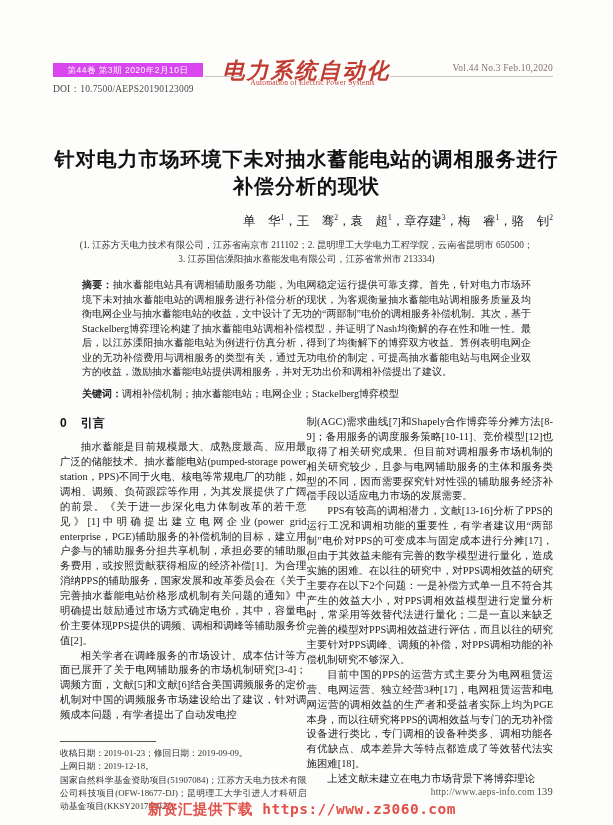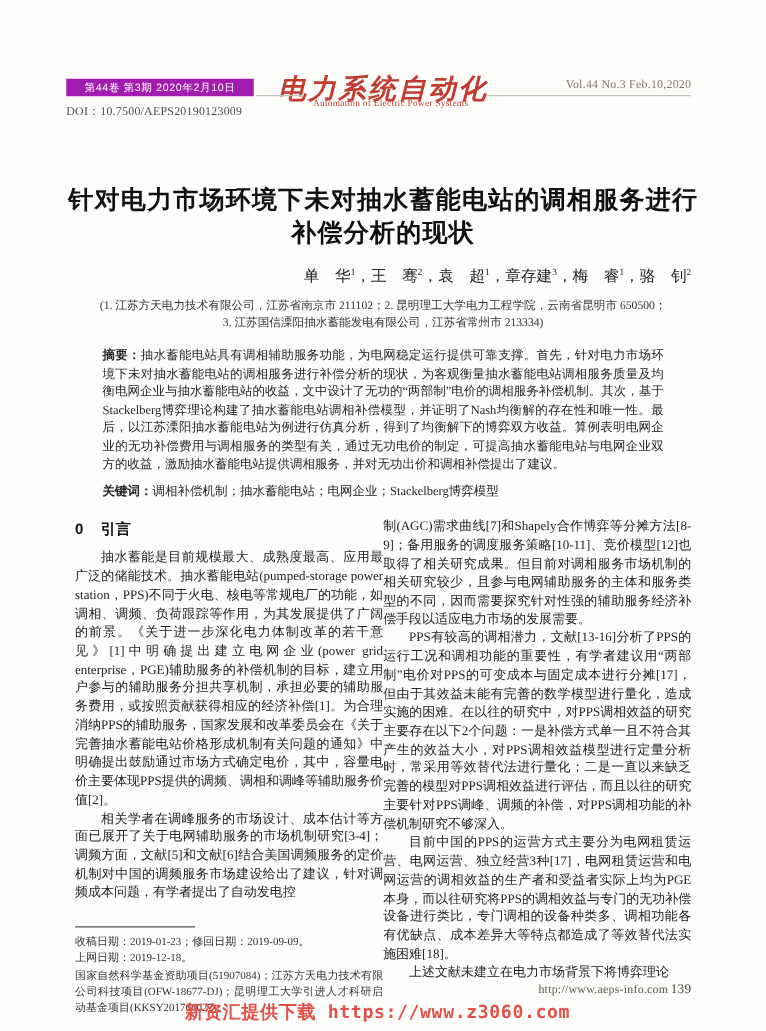--- a/index.html
+++ b/index.html
@@ -9,21 +9,21 @@
     background:#fdfdfc;
     overflow:hidden;
     font-family:"Liberation Serif","DejaVu Serif",serif;
     color:#222;
     box-sizing:border-box;
   }
   
   .hdr{position:relative;height:112px;}
   .issue-band{
     position:absolute;left:53px;top:63px;width:150px;height:14px;
-    background:#a21caf;color:#fff;
+    background:#d946ef;color:#fff;
     font-size:8.5px;line-height:14px;text-align:center;
     font-family:"Liberation Sans","DejaVu Sans",sans-serif;
     letter-spacing:.5px;
   }
   .doi{position:absolute;left:53px;top:83px;font-size:9.5px;color:#4a4a4a;letter-spacing:.2px;}
   .logo-cn{
     position:absolute;left:0;right:0;top:56px;text-align:center;
     font-size:22px;font-weight:700;font-style:italic;color:#c13b30;
     letter-spacing:2px;
   }

